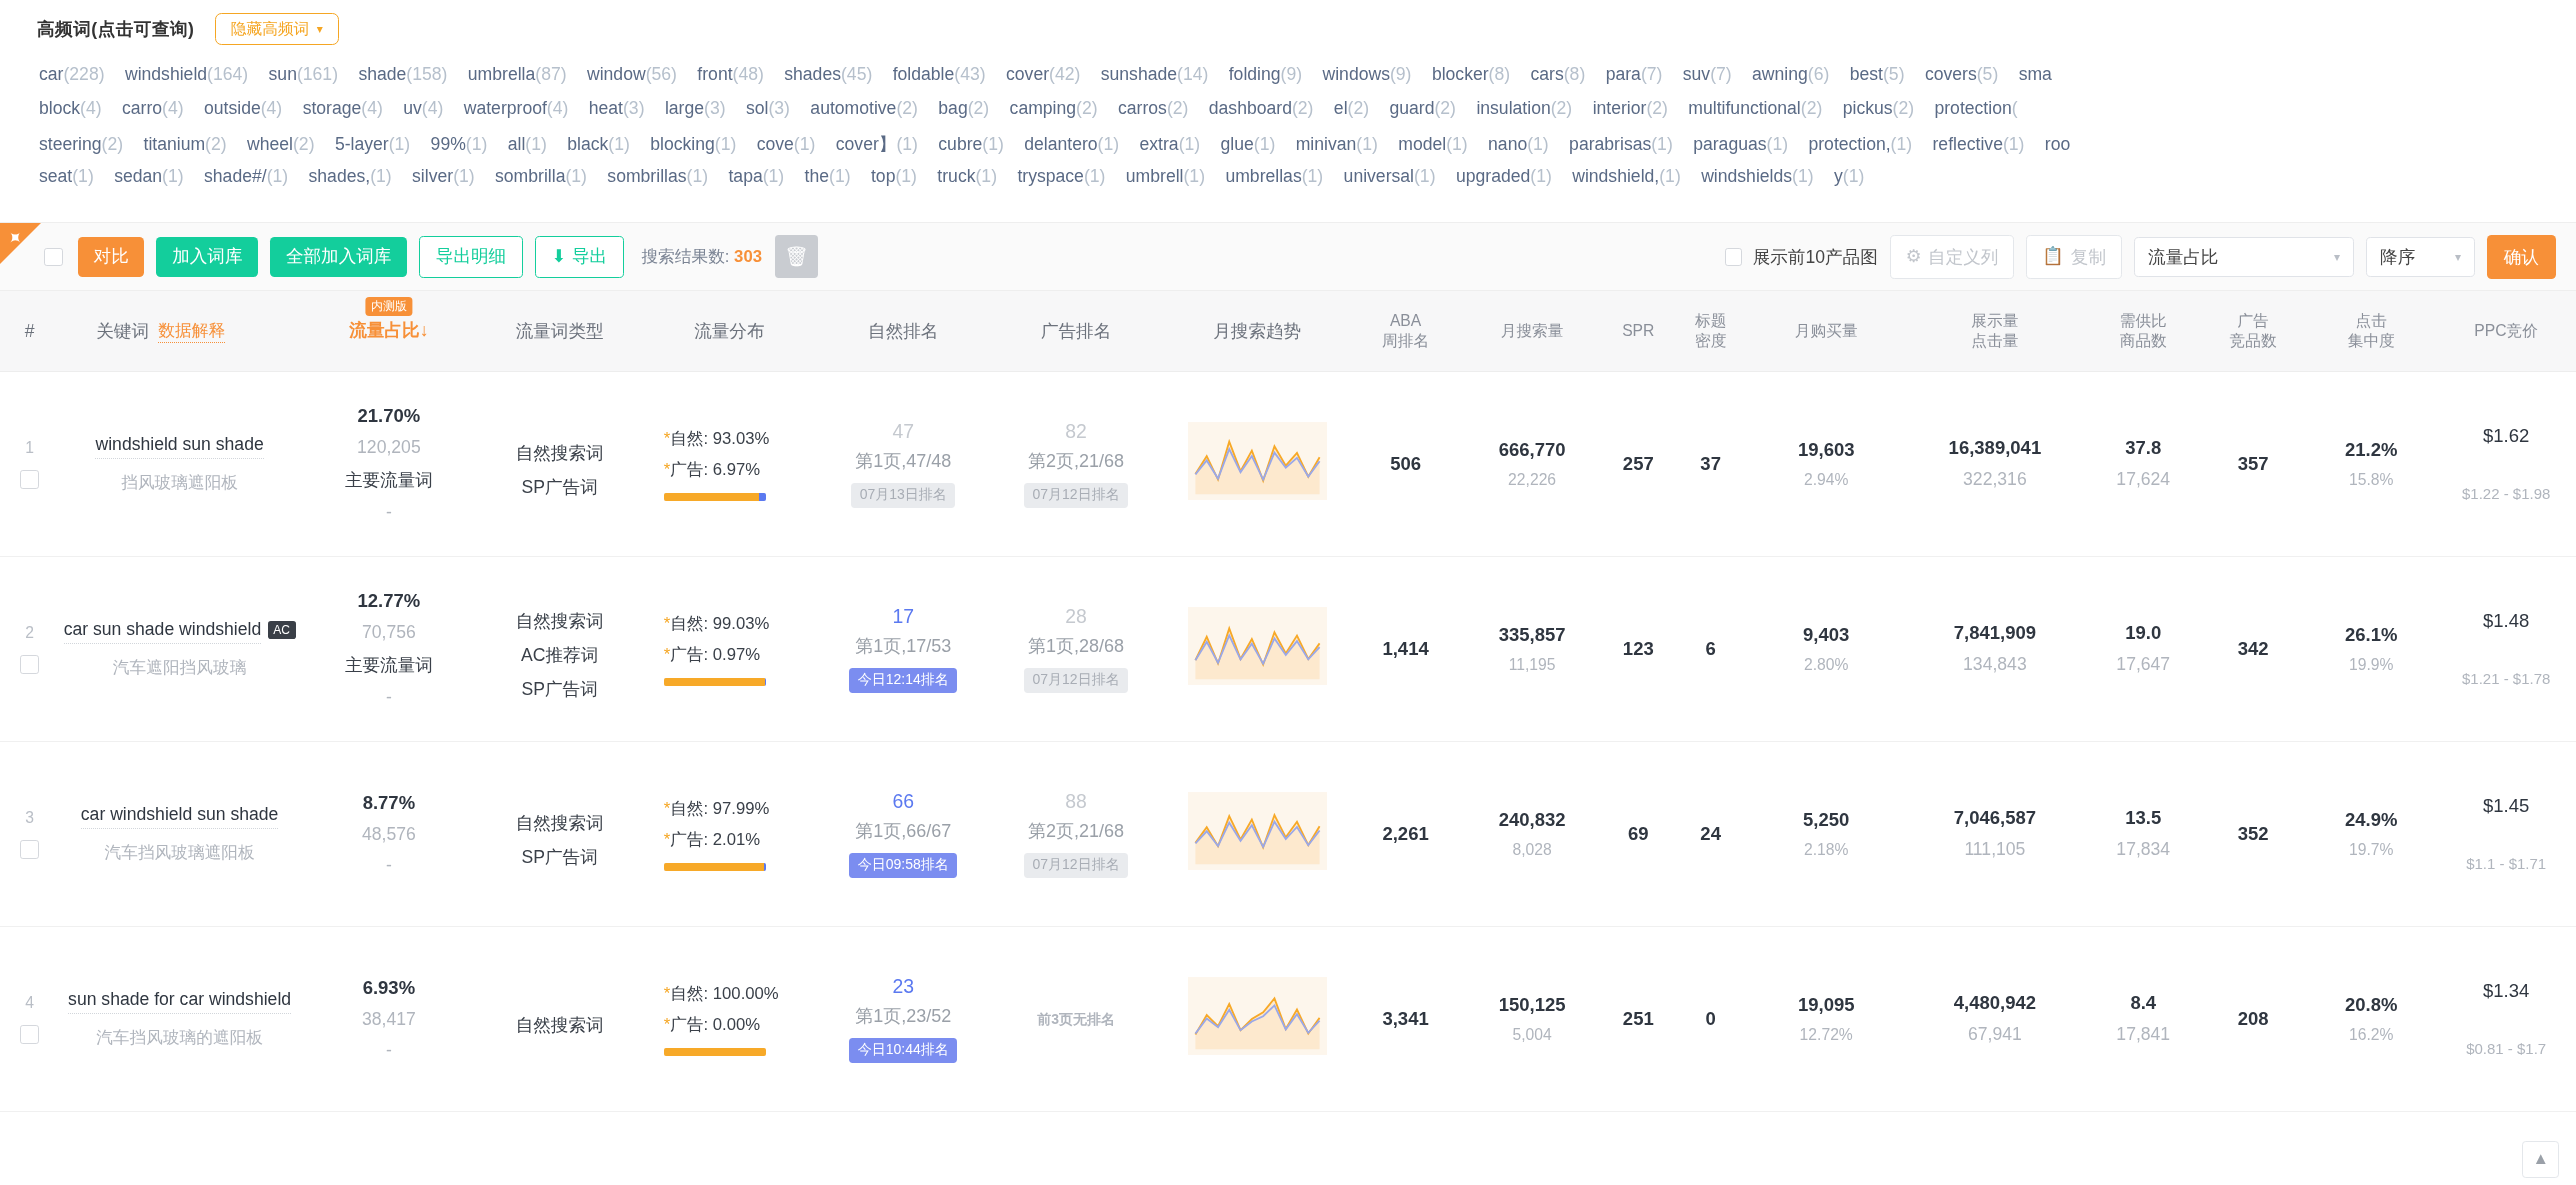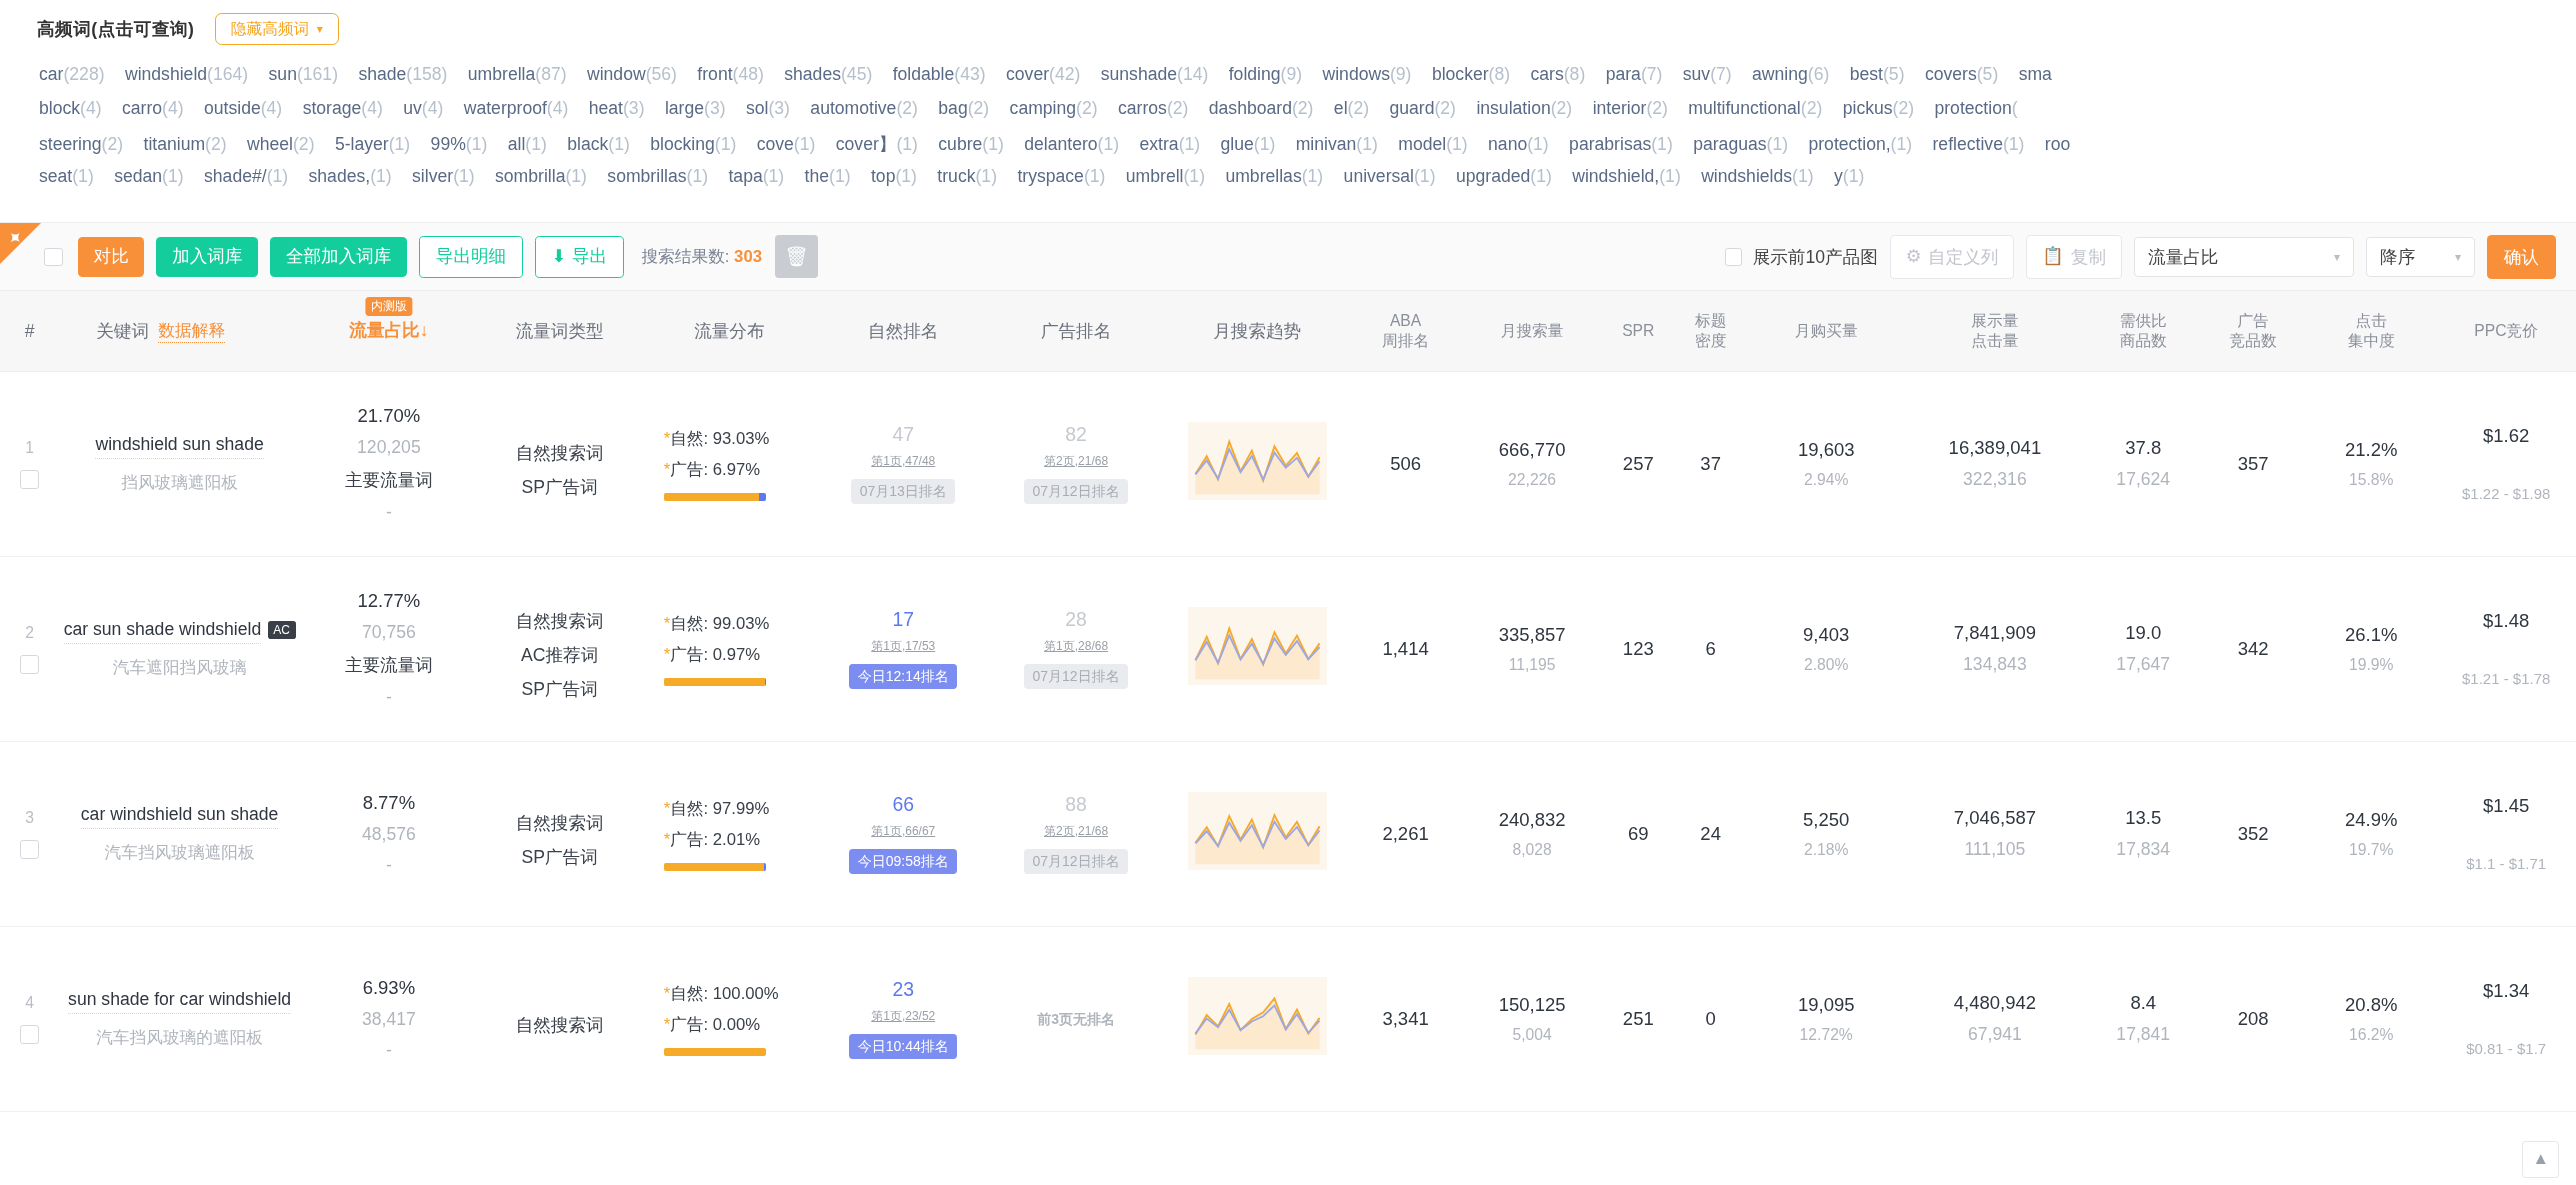--- a/index.html
+++ b/index.html
@@ -125,39 +125,39 @@
     font-size: 17.6px; color: #2f3640; border-bottom: 0.9px dotted #d2d6db;
     display: inline-block; padding-bottom: 2.8px; cursor: pointer;
   }
   .kw-tag-ac {
     display: inline-block; background: #3a3f47; color: #fff; font-size: 12px;
     padding: 1.9px 5.6px; border-radius: 2.8px; vertical-align: middle; margin-left: 6.5px;
   }
   .kw-cn { font-size: 16.7px; color: #b0b5bd; margin-top: 12px; }
 
   .stk { display: flex; flex-direction: column; align-items: center; gap: 10.2px; }
-  .v-big { font-size: 18.5px; color: #2f3640; font-weight: 400; }
+  .v-big { font-size: 18.5px; color: #2f3640; font-weight: 700; }
   .v-grey { font-size: 17.6px; color: #b0b5bd; }
   .v-dark { font-size: 17.6px; color: #3a4049; }
   .v-dash { font-size: 17.6px; color: #b0b5bd; }
   .v-sm-grey { font-size: 15.7px; color: #b0b5bd; }
 
   .tw-type { display: flex; flex-direction: column; align-items: center; gap: 10.2px; font-size: 17.6px; color: #3a4049; margin-top: 12px; }
 
   .dist { display: flex; flex-direction: column; align-items: flex-start; gap: 8.3px; padding-left: 20.4px; }
   .dist-line { font-size: 16.7px; color: #3a4049; white-space: nowrap; }
   .dist-line .star { color: #f5a623; }
   .dist-bar { width: 102px; height: 8.3px; background: #e9ecef; border-radius: 1.9px; display: flex; overflow: hidden; margin-top: 3.7px; }
   .dist-bar .seg-o { background: #f7a928; height: 100%; }
   .dist-bar .seg-b { background: #5b79f0; height: 100%; }
 
   .rank-stack { display: flex; flex-direction: column; align-items: center; gap: 6.5px; }
   .rank-num { font-size: 19.4px; color: #5b79f0; }
   .rank-num.grey { color: #c5c9cf; }
-  .rank-sub { font-size: 12px; color: #9aa0a8; text-decoration: underline; }
+  .rank-sub { font-size: 18px; color: #9aa0a8; }
   .rank-pill {
     font-size: 14px; color: #fff; background: #7b8df0; border-radius: 3.7px;
     padding: 3.7px 8.3px; margin-top: 2.8px;
   }
   .rank-pill.grey { background: #e9ebee; color: #a8adb5; }
   .no-rank { font-size: 14px; color: #b0b5bd; font-weight: bold; }
 
   .spark { width: 139px; height: 78px; }
   .ppc-main { font-size: 18.5px; color: #2f3640; }
   .ppc-sub { font-size: 15px; color: #b0b5bd; margin-top: 28px; }

